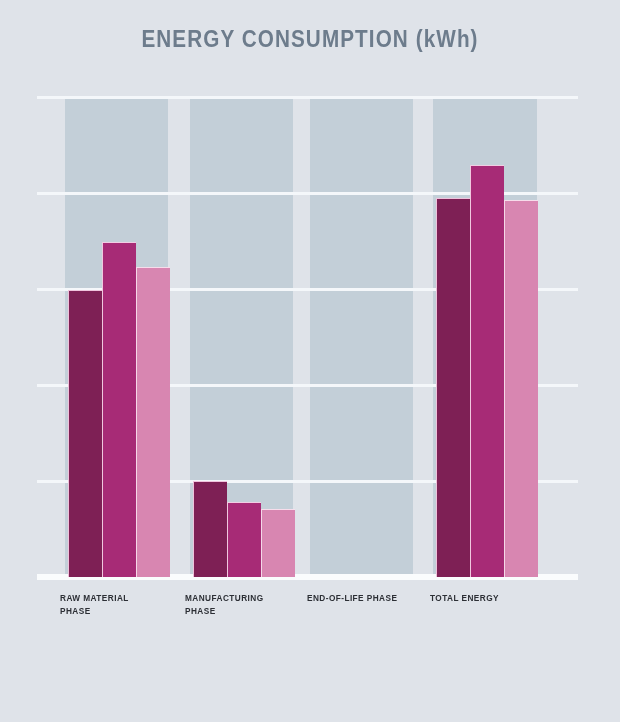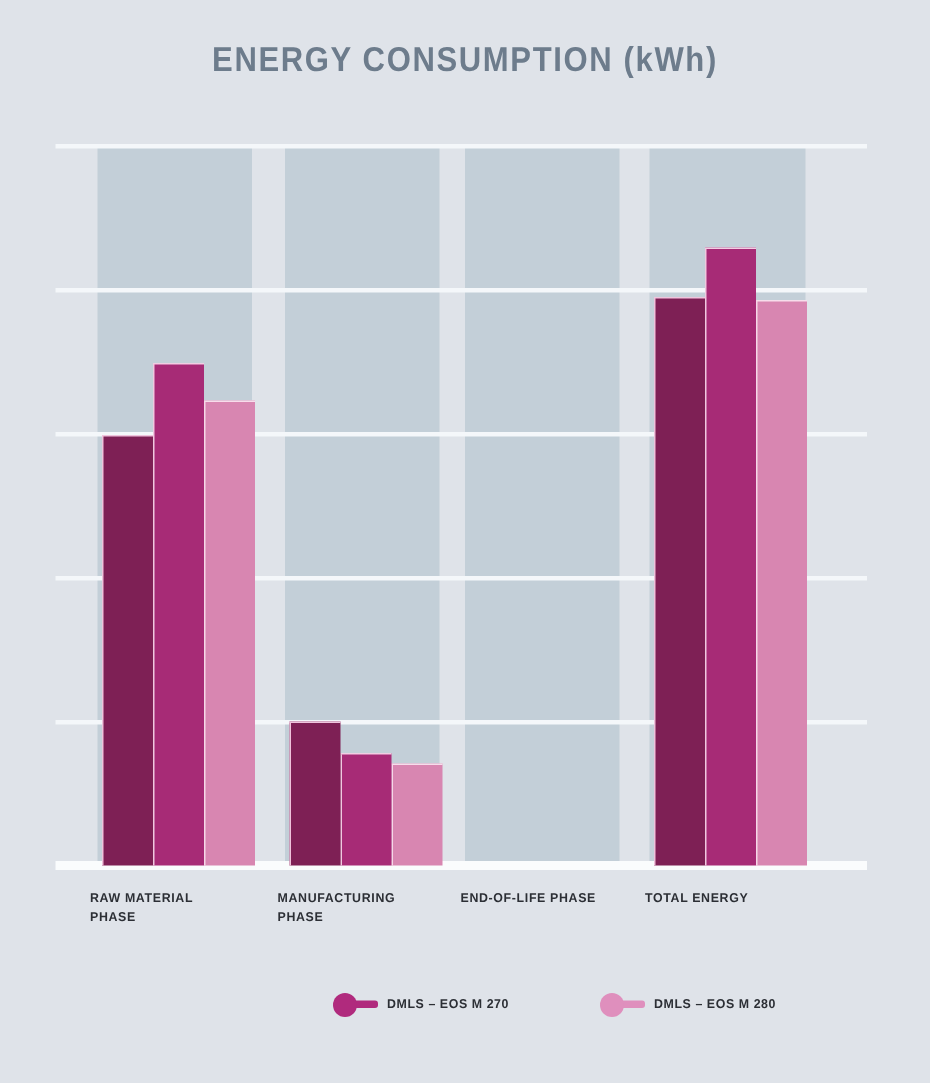--- a/index.html
+++ b/index.html
@@ -144,29 +144,15 @@
   <div class="cats">
       <div class="cat" style="left: 15px; white-space: pre-line;">RAW MATERIAL
 PHASE</div>
       <div class="cat" style="left: 140px; white-space: pre-line;">MANUFACTURING
 PHASE</div>
       <div class="cat" style="left: 262px; white-space: pre-line;">END-OF-LIFE PHASE</div>
       <div class="cat" style="left: 385px; white-space: pre-line;">TOTAL ENERGY</div>
     </div>
 
   <div class="legend">
-      <div class="legend-item" style="left: 222px;">
-        <span class="marker m1">
-          <span class="tail"></span>
-          <span class="dot"></span>
-        </span>
-        <span class="legend-label">DMLS – EOS M 270</span>
-      </div>
-      <div class="legend-item" style="left: 400px;">
-        <span class="marker m2">
-          <span class="tail"></span>
-          <span class="dot"></span>
-        </span>
-        <span class="legend-label">DMLS – EOS M 280</span>
-      </div>
     </div>
 
 </div>
 
 </body></html>

